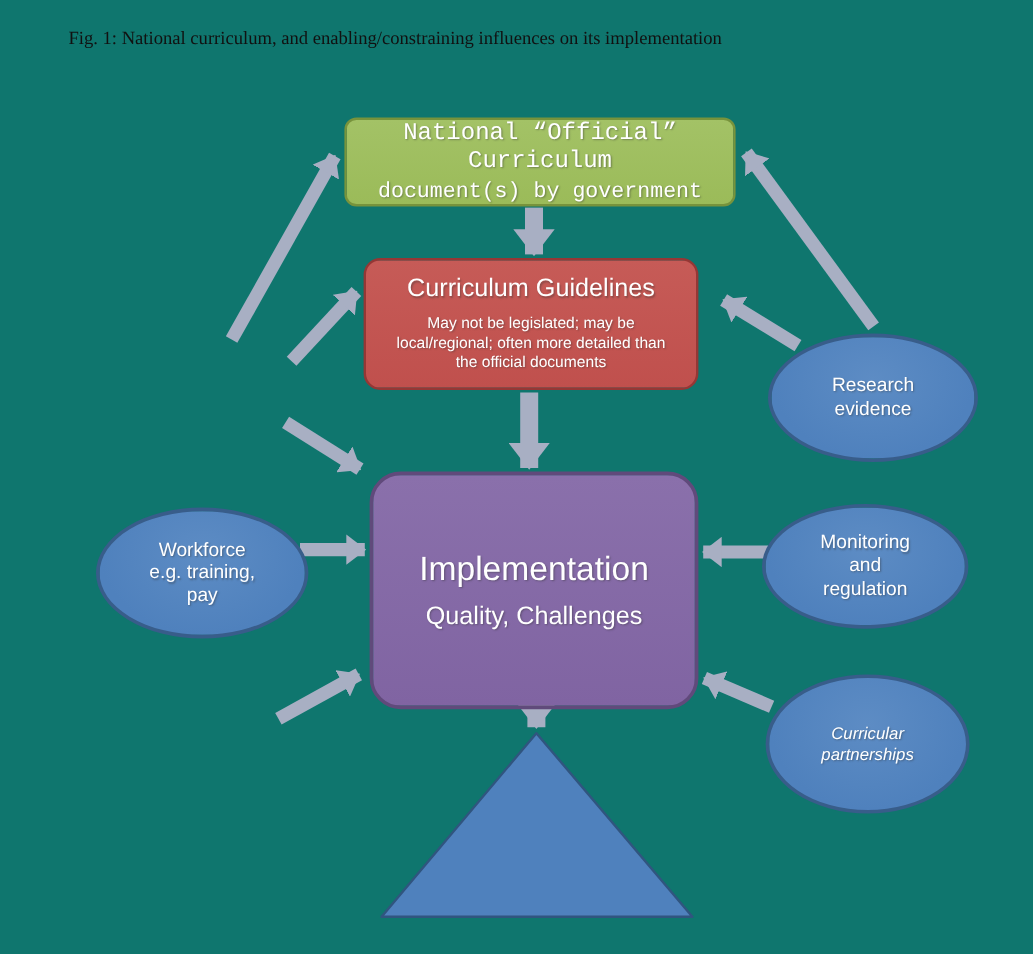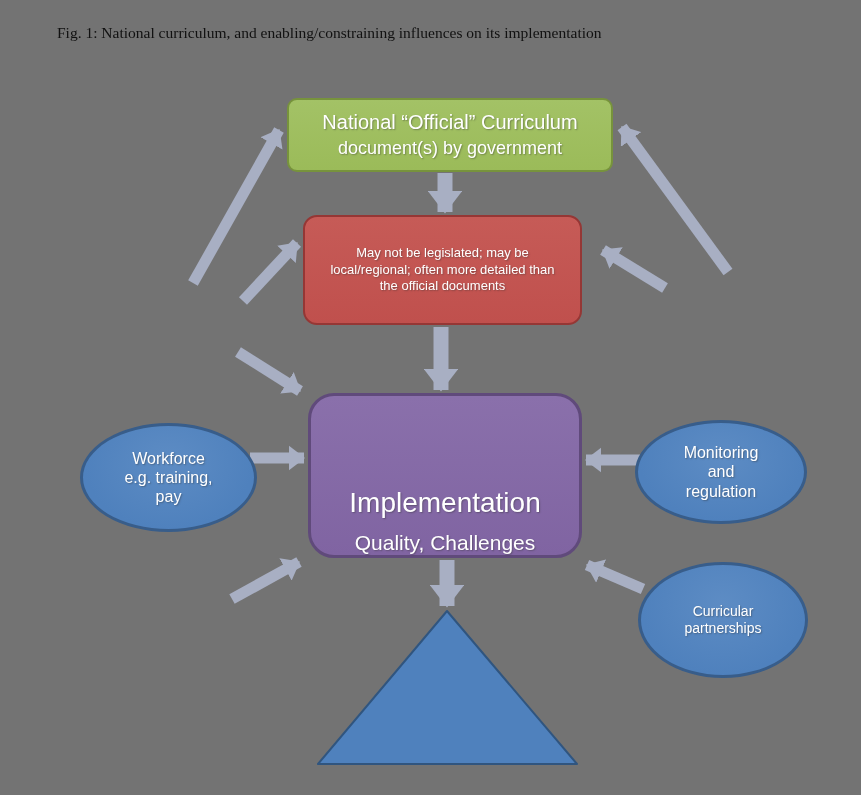--- a/index.html
+++ b/index.html
@@ -1,17 +1,17 @@
 <!DOCTYPE html>
 <html><head>
 <meta charset="utf-8">
 <style>
   html,body{margin:0;padding:0;background:#ffffff;}
   .stage{
-    position:relative;width:861px;height:795px;background:#737373;
+    position:relative;width:861px;height:795px;background:#0f766e;
     font-family:"Liberation Sans","DejaVu Sans",sans-serif;overflow:hidden;
   }
   .caption{
     position:absolute;left:57px;top:24px;width:720px;
     font-family:"Liberation Serif","DejaVu Serif",serif;
     font-size:15.5px;color:#111111;
   }
   svg.underlay{position:absolute;left:0;top:0;}
   .edge{stroke:#a8afc3;fill:none;}
   .edge.thin{stroke-width:11;}
@@ -19,48 +19,48 @@
 
   .node{
     position:absolute;display:flex;flex-direction:column;
     align-items:center;justify-content:center;text-align:center;
     color:#ffffff;box-sizing:border-box;
     text-shadow:1px 1px 1.5px rgba(50,50,50,.4);
   }
   .node .pre{white-space:pre-line;}
   .box-official{
     left:287px;top:98px;width:326px;height:74px;border-radius:10px;
-    background:linear-gradient(#a3c266,#9bbb59);border:2px solid #77933c;gap:4px;
+    background:linear-gradient(#a3c266,#9bbb59);border:2px solid #77933c;gap:4px;font-family:Liberation Mono, monospace;
   }
   .box-official .t{font-size:20px;}
   .box-official .s{font-size:18px;}
   .box-guidelines{
     left:303px;top:215px;width:279px;height:110px;border-radius:14px;
     background:linear-gradient(#c65b57,#c0504d);border:2px solid #953735;gap:8px;
   }
   .box-guidelines .t{font-size:21px;}
   .box-guidelines .b{font-size:13px;line-height:1.3;}
   .box-implementation{
-    left:308px;top:393px;width:274px;height:165px;border-radius:26px;
-    background:linear-gradient(#8a70ab,#8064a2);border:3px solid #604a7b;gap:12px;justify-content:flex-end;
+    left:308px;top:393px;width:274px;height:198px;border-radius:26px;
+    background:linear-gradient(#8a70ab,#8064a2);border:3px solid #604a7b;gap:12px;
   }
   .box-implementation .t{font-size:28px;}
   .box-implementation .s{font-size:21px;}
 
   .ellipse{
     border-radius:50%;
     background:radial-gradient(ellipse at 50% 35%, #5d8cc4 0%, #4f81bd 70%);
     border:3px solid #385d8a;font-size:16px;line-height:1.2;
   }
   .el-values{left:78px;top:270px;width:170px;height:110px;}
   .el-research{left:640px;top:278px;width:175px;height:107px;}
   .el-workforce{left:80px;top:423px;width:177px;height:109px;}
   .el-monitoring{left:635px;top:420px;width:172px;height:104px;}
   .el-resources{left:85px;top:573px;width:168px;height:109px;}
-  .el-partnerships{left:638px;top:562px;width:170px;height:116px;font-size:14px;gap:6px;line-height:1.22;}
+  .el-partnerships{left:638px;top:562px;width:170px;height:116px;font-size:14px;gap:6px;line-height:1.22;font-style:italic;}
 
   .outcome-text{
     position:absolute;left:357px;top:658px;width:180px;text-align:center;
     color:#ffffff;font-size:14.5px;line-height:1.38;white-space:pre-line;
     text-shadow:1px 1px 1.5px rgba(50,50,50,.4);
   }
 </style>
 </head>
 <body>
 
@@ -90,31 +90,36 @@
 
     <polygon points="447,611 318,764 577,764" fill="#4f81bd" stroke="#30557f" stroke-width="2" stroke-linejoin="round"></polygon>
   </svg>
 
   <div class="node box-official">
     <div class="t">National “Official” Curriculum</div>
     <div class="s">document(s) by government</div>
   </div>
 
   <div class="node box-guidelines">
+    <div class="t">Curriculum Guidelines</div>
     <div class="b pre">May not be legislated; may be
 local/regional; often more detailed than
 the official documents</div>
   </div>
 
   <div class="node box-implementation">
     <div class="t">Implementation</div>
     <div class="s">Quality, Challenges</div>
   </div>
 
 
+  <div class="node ellipse el-research">
+    <div class="pre">Research
+evidence</div>
+  </div>
 
   <div class="node ellipse el-monitoring">
     <div class="pre">Monitoring
 and
 regulation</div>
   </div>
 
   <div class="node ellipse el-workforce">
     <div class="pre">Workforce
 e.g. training,

